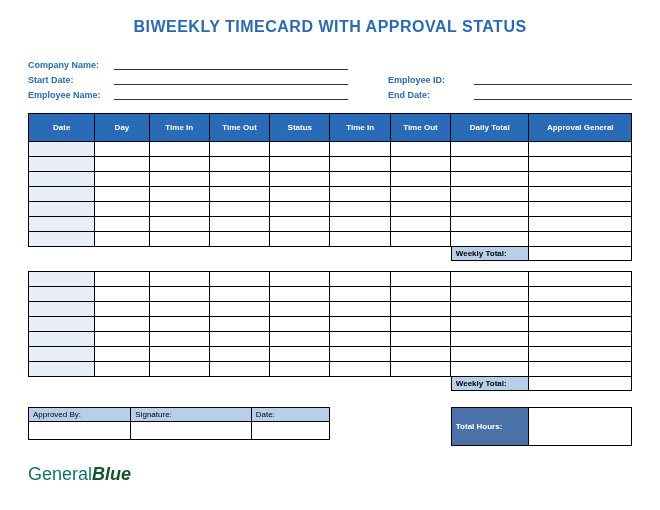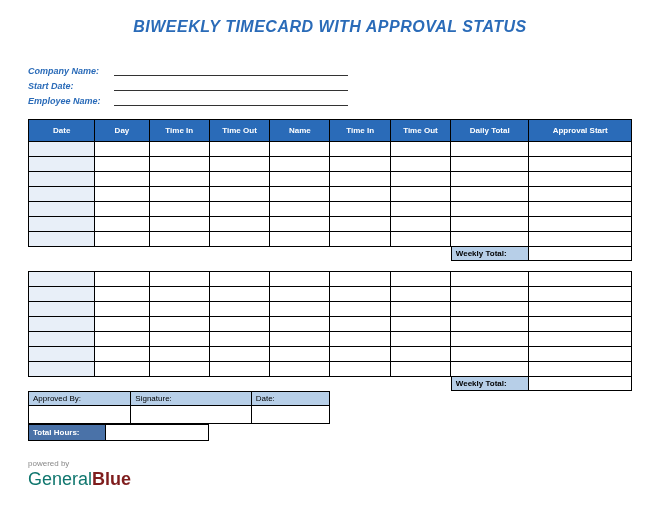--- a/index.html
+++ b/index.html
@@ -11,62 +11,60 @@
     height: 510px;
     padding: 18px 28px 10px 28px;
     color: #000;
   }
   .title {
     text-align: center;
     color: #2a6bb8;
     font-size: 16px;
     font-weight: 600;
     letter-spacing: 0.5px;
-    margin-bottom: 28px;
-    font-style: italic;
+    margin-bottom: 22px;
   }
   .meta {
     display: flex;
     gap: 40px;
     margin-bottom: 10px;
   }
   .meta-col-left { flex: 0 0 320px; }
   .meta-col-right { flex: 1; }
   .meta-row {
     display: flex;
     align-items: flex-end;
     margin-bottom: 3px;
   }
   .meta-label {
     color: #2a6bb8;
     font-weight: bold;
     font-size: 9px;
     flex: 0 0 86px;
-    font-style: italic;
   }
   .meta-line {
     flex: 1;
     border-bottom: 1px solid #333;
     height: 12px;
   }
 
   table.grid {
     border-collapse: collapse;
     width: 100%;
     table-layout: fixed;
   }
   table.grid th {
     background: #2a6bb8;
     color: #fff;
     font-size: 8px;
     font-weight: bold;
     text-align: center;
     border: 1px solid #000;
     padding: 3px 2px;
-    height: 22px;
+    height: 28px;
   }
   table.grid td {
     border: 1px solid #000;
     height: 15px;
     padding: 0;
   }
   .date-cell { background: #e8eff8; }
   .c-date { width: 11%; }
   .c-day { width: 9%; }
   .c-ti1 { width: 10%; }
@@ -98,22 +96,21 @@
     border: 1px solid #000;
     border-top: none;
     border-left: none;
     flex: 1;
   }
 
   .bottom-row {
     display: flex;
     justify-content: space-between;
     align-items: flex-start;
-    margin-top: 0;
-    flex-direction: column;
+    margin-top: 16px;
   }
   .approve-table {
     border-collapse: collapse;
     width: 50%;
   }
   .approve-table td.lbl {
     background: #b7cfe8;
     border: 1px solid #000;
     font-size: 8px;
     padding: 2px 4px;
@@ -128,60 +125,74 @@
   .a3 { width: 26%; }
 
   .total-hours {
     display: flex;
     width: 30%;
   }
   .total-hours-label {
     background: #4a72a8;
     color: #fff;
     border: 1px solid #000;
-    padding: 3px 4px;
+    padding: 14px 4px;
     font-size: 8px;
     font-weight: bold;
     flex: 0 0 43.3%;
   }
   .total-hours-value {
     border: 1px solid #000;
     border-left: none;
     flex: 1;
   }
 
   .footer {
     margin-top: 18px;
     font-size: 8px;
     color: #888;
   }
   .brand {
     font-size: 18px;
     margin-top: 1px;
   }
   .brand .g { color: #0f766e; font-weight: 400; }
-  .brand .b { color: #7f1d1d; font-weight: 600; }
+  .brand .b { color: #14532d; font-weight: 600; font-style: italic; }
 </style>
 </head>
 <body>
 
 <div class="title">BIWEEKLY TIMECARD WITH APPROVAL STATUS</div>
 
 <div class="meta">
   <div class="meta-col-left">
     <div class="meta-row">
       <div class="meta-label">Company Name:</div>
       <div class="meta-line"></div>
     </div>
     <div class="meta-row">
       <div class="meta-label">Start Date:</div>
       <div class="meta-line"></div>
     </div>
     <div class="meta-row">
       <div class="meta-label">Employee Name:</div>
+      <div class="meta-line"></div>
+    </div>
+  </div>
+  <div class="meta-col-right">
+    <div class="meta-row" style="visibility:hidden;">
+        <div class="meta-label">.</div>
+        <div class="meta-line"></div>
+      </div>
+    <div class="meta-row">
+      <div class="meta-label">Employee ID:</div>
+      <div class="meta-line"></div>
+    </div>
+    <div class="meta-row">
+      <div class="meta-label">End Date:</div>
       <div class="meta-line"></div>
     </div>
   </div>
 </div>
 
 <table class="grid">
   <colgroup>
     <col class="c-date">
       <col class="c-day">
       <col class="c-ti1">
@@ -191,25 +202,25 @@
       <col class="c-to2">
       <col class="c-dt">
       <col class="c-as">
   </colgroup>
   <tbody>
       <tr>
     <th>Date</th>
     <th>Day</th>
     <th>Time In</th>
     <th>Time Out</th>
-    <th>Name</th>
+    <th>Status</th>
     <th>Time In</th>
     <th>Time Out</th>
     <th>Daily Total</th>
-    <th>Approval Start</th>
+    <th>Approval General</th>
   </tr>
   <tr>
         <td class="date-cell"></td>
         <td></td>
         <td></td>
         <td></td>
         <td></td>
         <td></td>
         <td></td>
         <td></td>
@@ -411,17 +422,16 @@
     </tr>
   </tbody>
     </table>
   <div class="total-hours">
     <div class="total-hours-label">Total Hours:</div>
     <div class="total-hours-value"></div>
   </div>
 </div>
 
 <div class="footer">
-  <div>powered by</div>
   <div class="brand">
     <span class="g">General</span><span class="b">Blue</span>
   </div>
 </div>
 
 </body></html>

